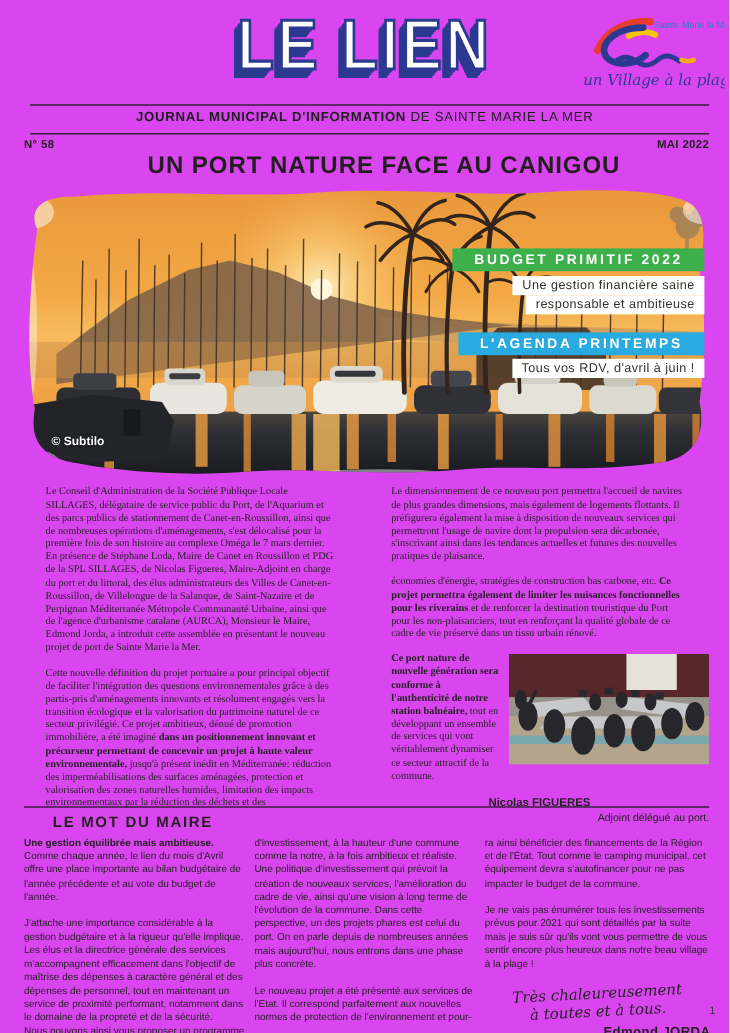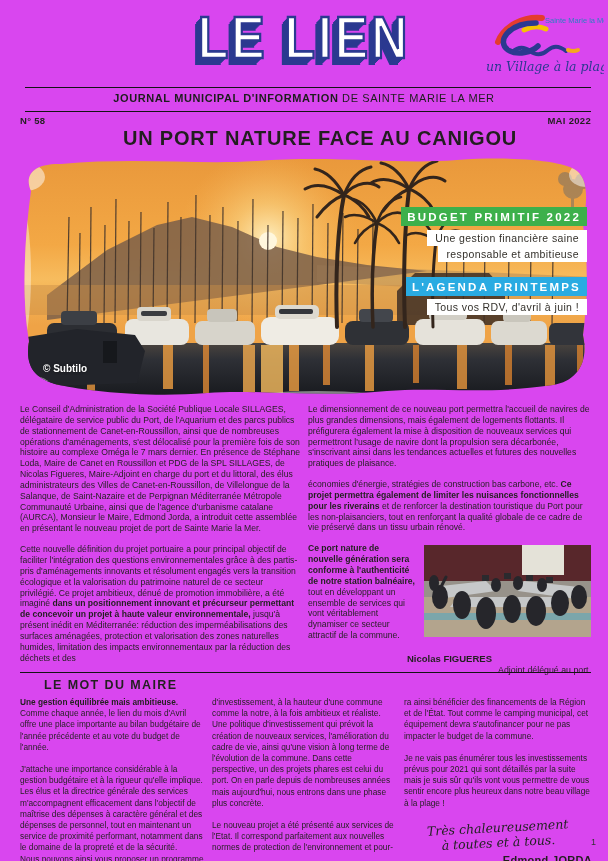--- a/index.html
+++ b/index.html
@@ -27,31 +27,31 @@
 
   .headline { position:absolute; top:127px; left:16px; width:100%; text-align:center;
               font-size:20px; font-weight:bold; letter-spacing:0.8px; color:#221e1f; }
 
   
   .hero { position:absolute; top:155px; left:17px; width:577px; height:243px; }
   .hero-svg { position:absolute; left:0; top:0; width:100%; height:100%; }
   .credit { position:absolute; left:26px; bottom:24px; color:#fff; font-size:10px; font-weight:bold;
             text-shadow:0 0 3px rgba(0,0,0,.55); }
   .badge { position:absolute; right:7px; color:#fff; font-weight:bold; font-size:11.5px;
-           letter-spacing:2.2px; padding:4px 6px 3px; white-space:nowrap; }
+           letter-spacing:2.2px; padding:4px 18px 3px; white-space:nowrap; }
   .badge-budget { top:52px; background:#3db04b; }
   .badge-agenda { top:122px; background:#29abe2; }
   .strip { position:absolute; right:7px; background:#fff; color:#33302a; font-size:10.5px;
            letter-spacing:0.4px; padding:2px 8px; white-space:nowrap; }
   .strip-b1 { top:75px; } .strip-b2 { top:91px; } .strip-a1 { top:144px; }
 
   
   .col-left  { position:absolute; top:404px; left:20px;  width:280px; font-size:8.6px; line-height:10.85px; }
   .col-right { position:absolute; top:404px; left:308px; width:283px; font-size:8.6px; line-height:10.85px; }
-  .col-left p, .col-right p { margin:0 0 10px; }
+  .col-left p, .col-right p { margin:0 18px 10px;font-family:Liberation Serif, serif; }
   .b { font-weight:bold; }
   .meeting { float:right; width:167px; height:92px; margin:2px 0 4px 8px; }
   .caption { clear:both; text-align:right; padding-top:3px; }
   .caption .name { display:block; font-weight:bold; font-size:9.5px;text-align:center; }
   .caption .role { font-size:8.8px; }
 
   
   .divider { position:absolute; top:672px; left:20px; right:17px; border-top:1.4px solid #141414; }
   .mayor-heading { position:absolute; top:678px; left:20px; font-size:12.5px; font-weight:bold;
                    letter-spacing:1.4px;padding-left:24px; }

